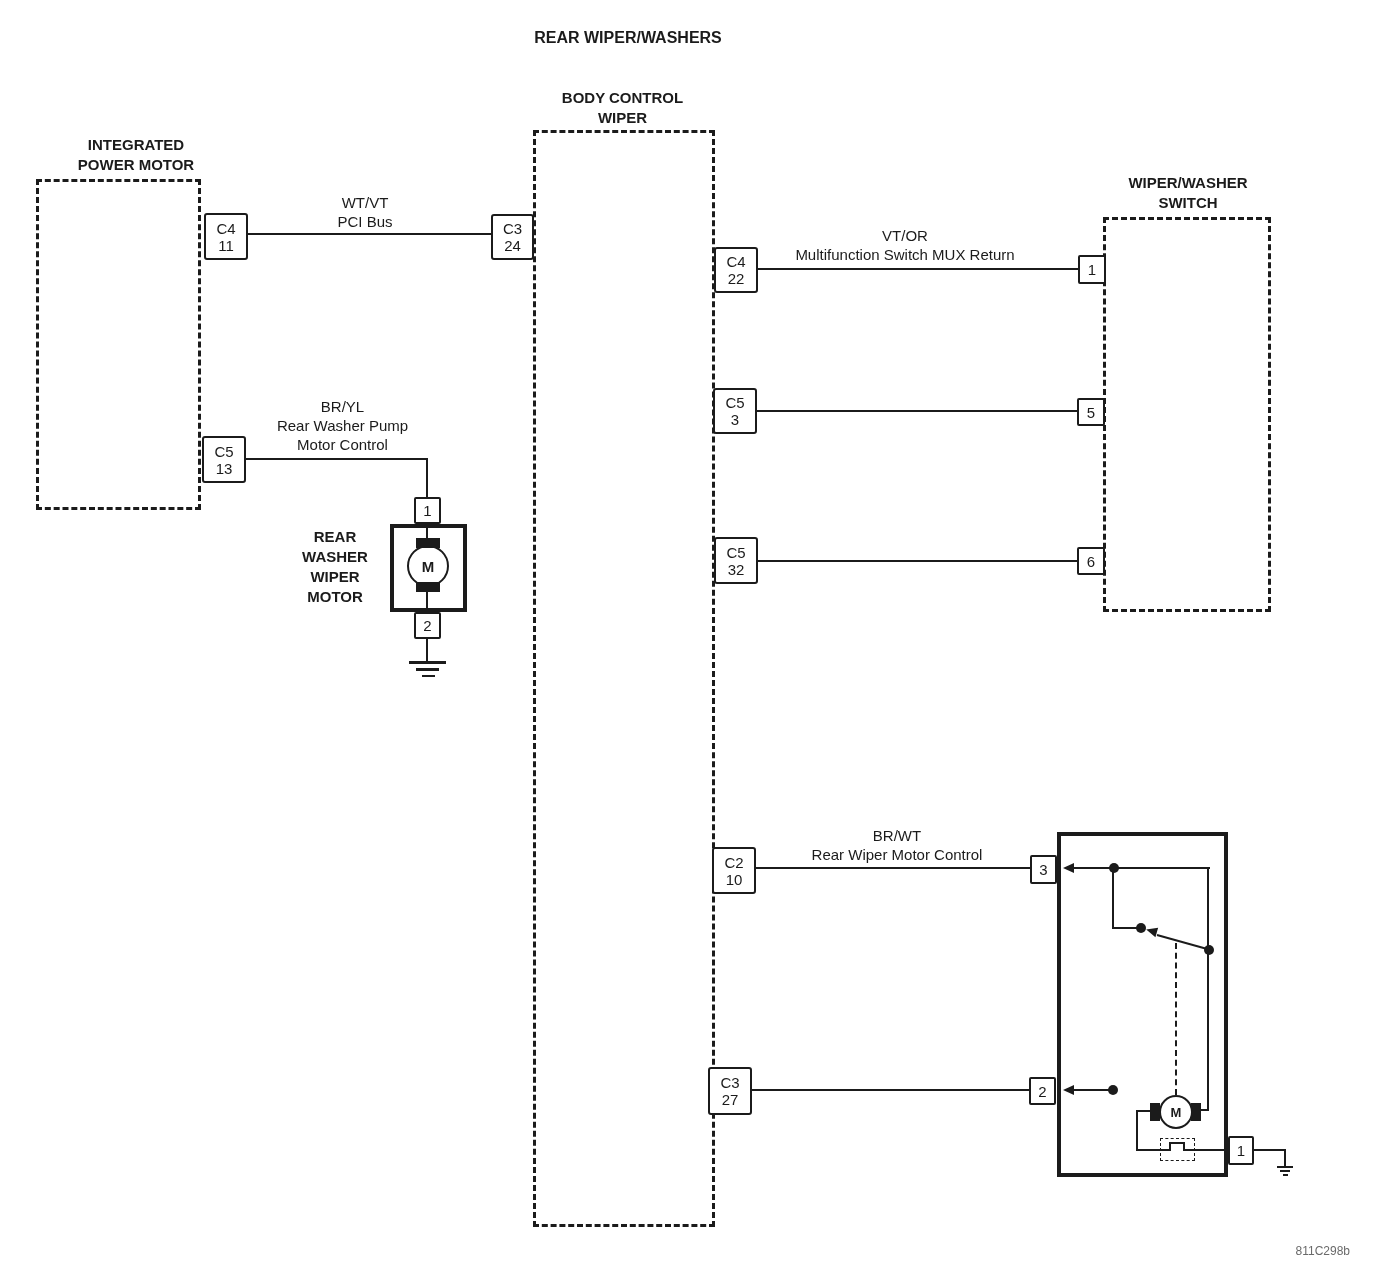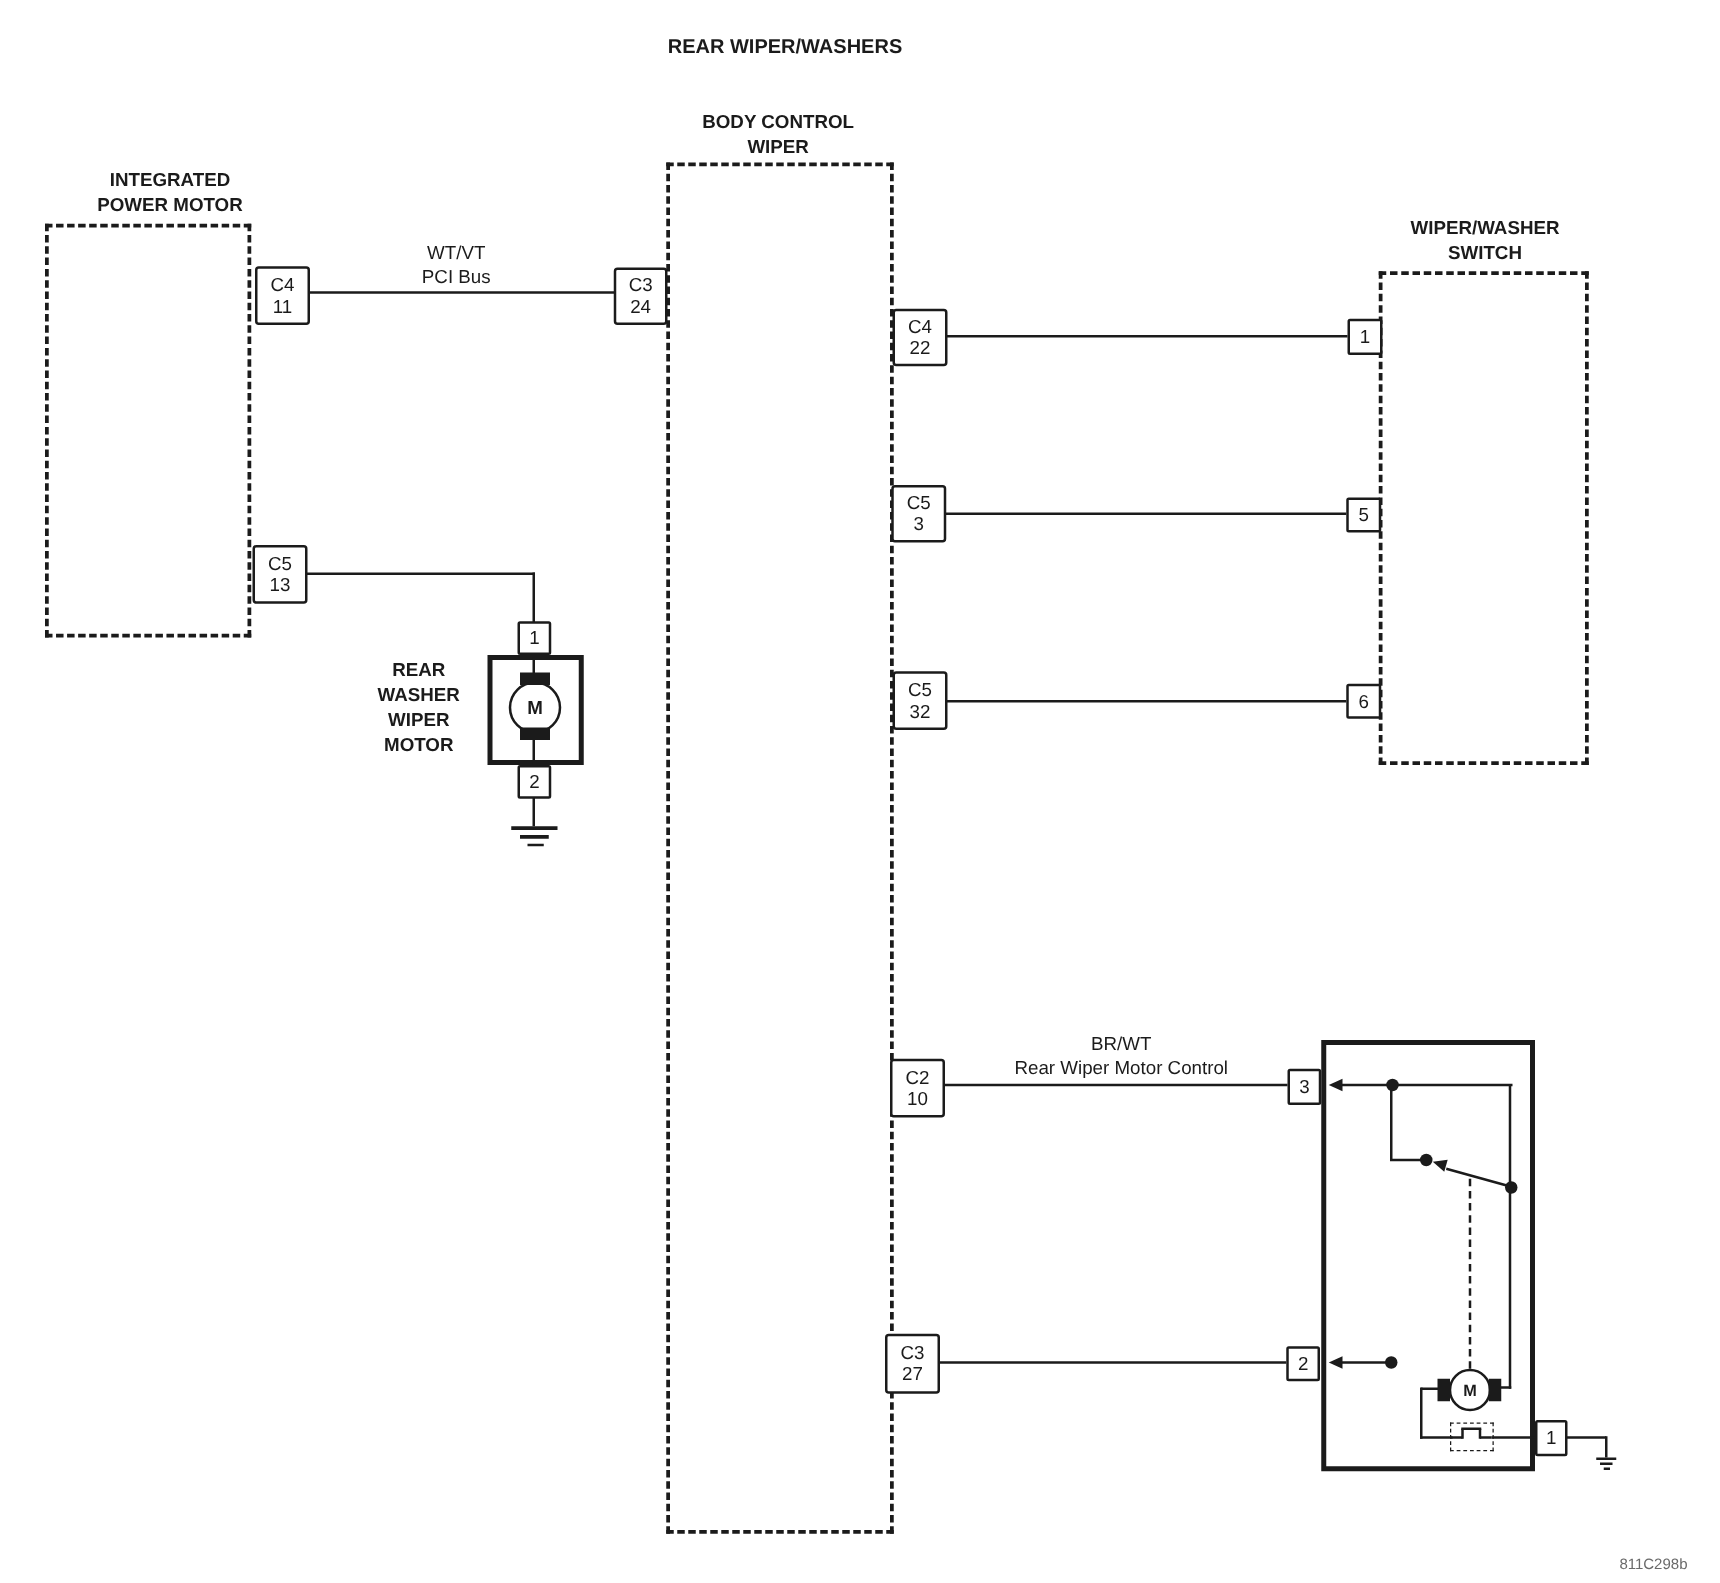--- a/index.html
+++ b/index.html
@@ -116,20 +116,25 @@
   </div>
 
   <div class="hl" style="left:246px;top:216px;width:246px;"></div>
   <div class="wlabel" style="left:280px;top:176px;width:170px;">
     <span class="ln">WT/VT</span>
     <span class="ln">PCI Bus</span>
   </div>
 
   <div class="hl" style="left:244px;top:441px;width:184px;"></div>
   <div class="vl" style="left:426px;top:441px;height:40px;"></div>
+  <div class="wlabel" style="left:250px;top:380px;width:185px;">
+    <span class="ln">BR/YL</span>
+    <span class="ln">Rear Washer Pump</span>
+    <span class="ln">Motor Control</span>
+  </div>
 
   <div class="mtitle" style="left:285px;top:510px;width:100px;">
     <span class="ln">REAR</span>
     <span class="ln">WASHER</span>
     <span class="ln">WIPER</span>
     <span class="ln">MOTOR</span>
   </div>
   <div class="pinbox" style="left:414px;top:480px;width:23px;height:23px;">
     <span>1</span>
   </div>
@@ -143,20 +148,24 @@
   </div>
   <div class="pinbox" style="left:414px;top:595px;width:23px;height:23px;">
     <span>2</span>
   </div>
   <div class="vl" style="left:426px;top:621px;height:23px;"></div>
   <div class="gbar" style="left:409px;top:644px;width:37px;height:3px;"></div>
   <div class="gbar" style="left:416px;top:651px;width:23px;height:3px;"></div>
   <div class="gbar" style="left:422px;top:658px;width:13px;height:2px;"></div>
 
   <div class="hl" style="left:756px;top:251px;width:322px;"></div>
+  <div class="wlabel" style="left:760px;top:209px;width:290px;">
+    <span class="ln">VT/OR</span>
+    <span class="ln">Multifunction Switch MUX Return</span>
+  </div>
 
   <div class="hl" style="left:755px;top:393px;width:322px;"></div>
 
   <div class="hl" style="left:756px;top:543px;width:321px;"></div>
 
   <div class="hl" style="left:754px;top:850px;width:276px;"></div>
   <div class="wlabel" style="left:752px;top:809px;width:290px;">
     <span class="ln">BR/WT</span>
     <span class="ln">Rear Wiper Motor Control</span>
   </div>

